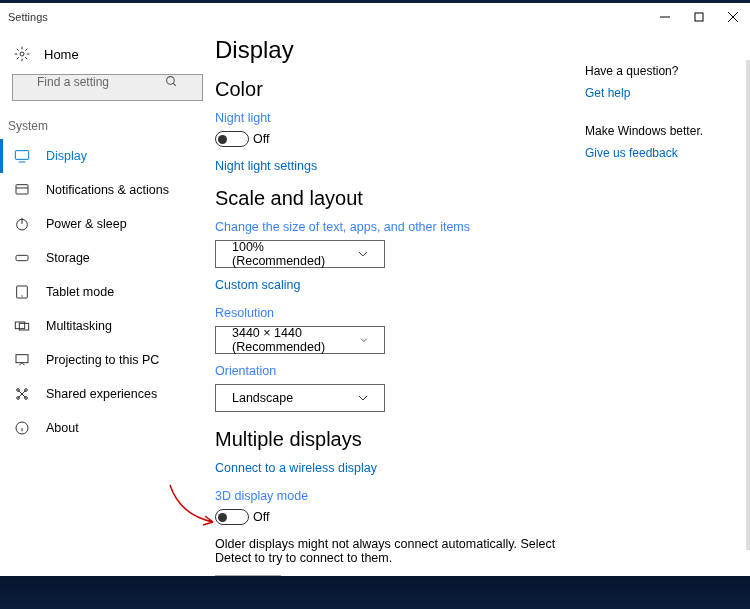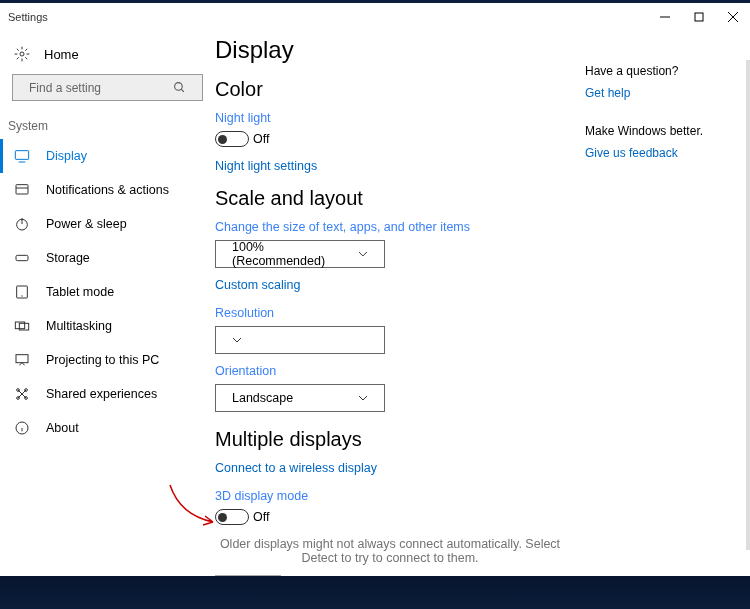--- a/index.html
+++ b/index.html
@@ -7,21 +7,21 @@
     .window { background: #fff; width: 750px; height: 576px; position: relative; border-top: 3px solid #0a1d3a; }
     .titlebar { height: 27px; display: flex; align-items: center; padding-left: 8px; font-size: 11px; color: #333; position: relative; }
     .titlebar-controls { position: absolute; right: 0; top: 0; display: flex; }
     .titlebar-btn { width: 34px; height: 27px; display: flex; align-items: center; justify-content: center; font-size: 12px; cursor: default; }
     .titlebar-btn svg { width: 10px; height: 10px; stroke: #000; }
     .body { display: flex; height: calc(100% - 27px); }
     .sidebar { width: 215px; padding-top: 8px; flex-shrink: 0; }
     .home-row { display: flex; align-items: center; padding: 8px 14px; font-size: 13px; gap: 14px; }
     .home-row svg { width: 16px; height: 16px; }
     .search-wrap { padding: 4px 12px 10px 12px; }
-    .search { height: 27px; border: 1px solid #999; background: #eee; display: flex; align-items: center; padding: 0 16px; font-size: 12px; color: #666; justify-content: space-between; }
+    .search { height: 27px; border: 1px solid #999; background: #eee; display: flex; align-items: flex-start; padding: 0 24px; font-size: 12px; color: #666; justify-content: space-between; }
     .search svg { width: 13px; height: 13px; }
     .section-label { font-size: 12px; color: #666; padding: 8px 8px 6px; }
     .nav-item { display: flex; align-items: center; padding: 9px 14px; font-size: 12.5px; gap: 16px; cursor: default; }
     .nav-item.active { color: #0078d7; border-left: 3px solid #0078d7; padding-left: 11px; }
     .nav-item svg { width: 16px; height: 16px; flex-shrink: 0; }
     .nav-item.active svg { stroke: #0078d7; }
     .main { flex: 1; padding: 6px 0 0 0; overflow-y: auto; display: flex; }
     .content { width: 370px; padding-right: 20px; }
     .right-pane { width: 155px; padding-top: 28px; font-size: 12px; }
     .right-pane .q { margin-bottom: 8px; }
@@ -29,21 +29,21 @@
     h1 { font-size: 24px; font-weight: 400; margin-bottom: 14px; }
     h2 { font-size: 20px; font-weight: 400; margin: 6px 0 10px; }
     .label { font-size: 12.5px; color: #3b82f6; margin-bottom: 6px; }
     .toggle-row { display: flex; align-items: center; gap: 4px; margin-bottom: 12px; }
     .toggle { width: 34px; height: 16px; border: 1px solid #333; border-radius: 10px; display: flex; align-items: center; padding: 2px; }
     .toggle .knob { width: 9px; height: 9px; border-radius: 50%; background: #333; }
     .toggle-state { font-size: 12.5px; }
     .link-text { color: #0067c0; font-size: 12.5px; margin-bottom: 14px; cursor: default; }
     .select { width: 170px; height: 28px; border: 1px solid #666; display: flex; align-items: center; justify-content: space-between; padding: 0 16px; font-size: 12.5px; margin-bottom: 10px; cursor: default; }
     .select svg { width: 10px; height: 10px; }
-    .body-text { font-size: 12.5px; color: #737373; margin-bottom: 10px; max-width: 360px; text-align: center; }
+    .body-text { font-size: 12.5px; color: #000000; margin-bottom: 10px; max-width: 360px; }
     .button { display: inline-block; padding: 5px 14px; background: #8b5cf6; border: 1px solid #aaa; font-size: 12.5px; margin-bottom: 14px; cursor: default; }
     .scrollbar-track { position: absolute; right: 0; top: 57px; width: 4px; height: 490px; background: #ddd; }
     .taskbar { position: absolute; bottom: 0; width: 750px; height: 33px; background: linear-gradient(#08152e, #0a1d3a); }
     .annotation { position: absolute; bottom: 42px; left: 165px; pointer-events: none; }
     .annotation svg { width: 60px; height: 50px; overflow: visible; }
   </style>
 </head>
 <body>
 
 <div class="window">
@@ -175,20 +175,21 @@
         <div class="select">
           <span>100% (Recommended)</span>
           <svg viewBox="0 0 10 10" stroke="#333" fill="none">
               <path d="M1 3l4 4 4-4"></path>
             </svg>
         </div>
         <div class="link-text">Custom scaling</div>
 
         <div class="label">Resolution</div>
         <div class="select">
+          <span>3440 × 1440 (Recommended)</span>
           <svg viewBox="0 0 10 10" stroke="#333" fill="none">
               <path d="M1 3l4 4 4-4"></path>
             </svg>
         </div>
 
         <div class="label">Orientation</div>
         <div class="select">
           <span>Landscape</span>
           <svg viewBox="0 0 10 10" stroke="#333" fill="none">
               <path d="M1 3l4 4 4-4"></path>

